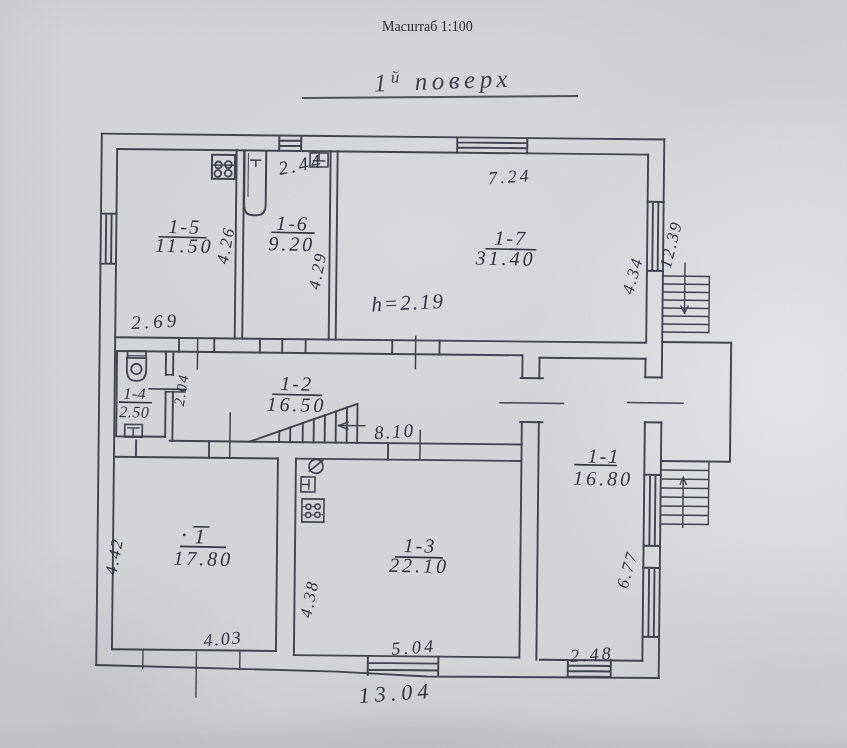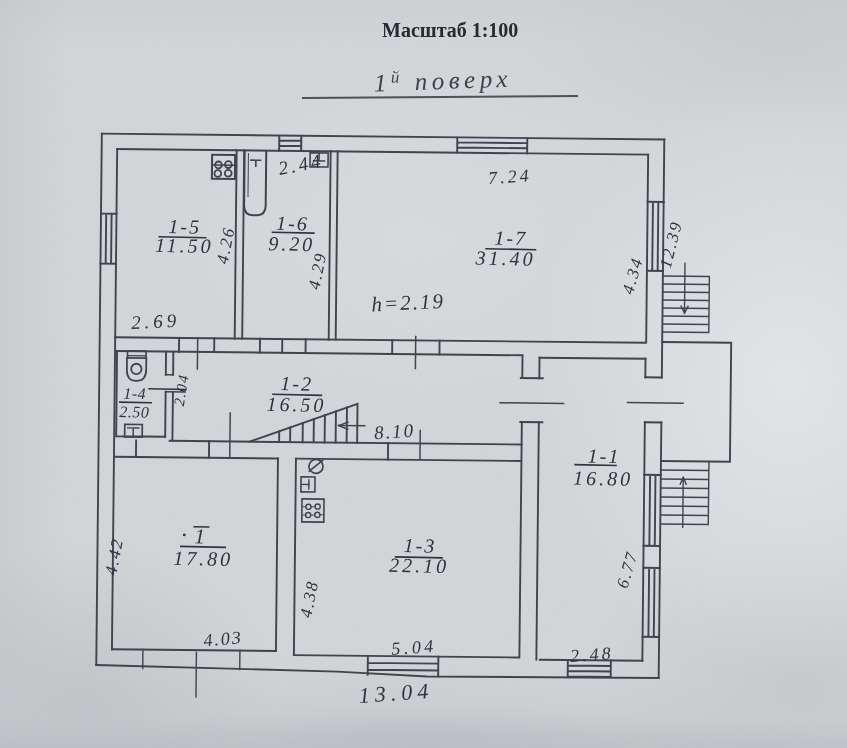--- a/index.html
+++ b/index.html
@@ -20,21 +20,21 @@
 radial-gradient(ellipse 260px 100px at 780px 40px, rgba(188,190,196,.35), rgba(188,190,196,0) 100%),
 radial-gradient(ellipse 300px 200px at 420px 240px, rgba(222,224,228,.5), rgba(222,224,228,0) 100%),
 radial-gradient(ellipse 200px 160px at 80px 700px, rgba(182,183,189,.55), rgba(182,183,189,0) 100%),
 radial-gradient(ellipse 420px 90px at 400px 745px, rgba(186,187,193,.5), rgba(186,187,193,0) 100%),
 linear-gradient(to right, rgba(190,191,197,.35), rgba(190,191,197,0) 8%),
 linear-gradient(to bottom, rgba(198,200,205,.4), rgba(198,200,205,0) 6%),
 linear-gradient(to top, rgba(165,166,174,.3), rgba(165,166,174,0) 4%),
 radial-gradient(ellipse 300px 30px at 430px 735px, rgba(176,177,185,.3), rgba(176,177,185,0) 100%)
 ;"></div>
 
-<div class="hdr" style="left:382px;top:19px;font-weight:bold;font-size:20px;letter-spacing:0px">Масштаб 1:100</div>
+<div class="hdr" style="left:382px;top:19px;font-weight:normal;font-size:14px;letter-spacing:0px">Масштаб 1:100</div>
 
 <div class="hdr" style="left:374px;top:67px;font-style:italic;font-size:25px;letter-spacing:4.5px;color:#3a3e49;transform:rotate(-2deg)">1<span style="font-size:17px;position:relative;top:-8px">й</span> поверх</div>
 
 <div style="position:absolute;left:302px;top:96px;width:276px;height:1.6px;background:#4a4e58;transform:rotate(-.4deg)"></div>
 <svg width="847" height="748" viewBox="0 0 847 748" style="opacity:.1">
 <filter id="grain">
       <feTurbulence type="fractalNoise" baseFrequency="0.9" numOctaves="2" result="n"></feTurbulence>
       <feColorMatrix in="n" type="matrix" values="0 0 0 0 0.45 0 0 0 0 0.45 0 0 0 0 0.47 0 0 0 0.6 0"></feColorMatrix>
     </filter>
 <rect width="847" height="748" filter="url(#grain)"></rect>

